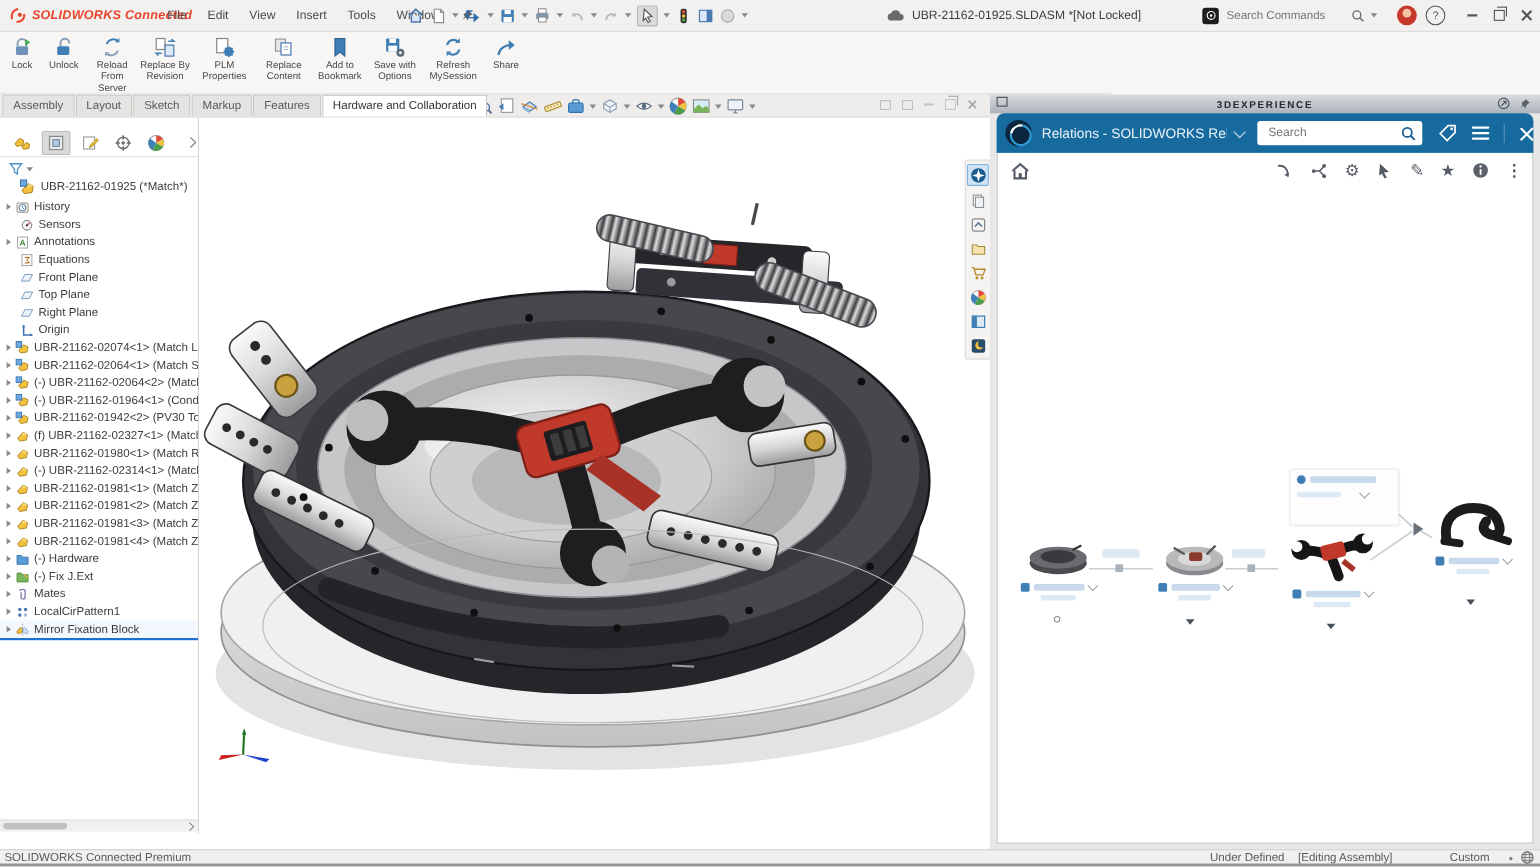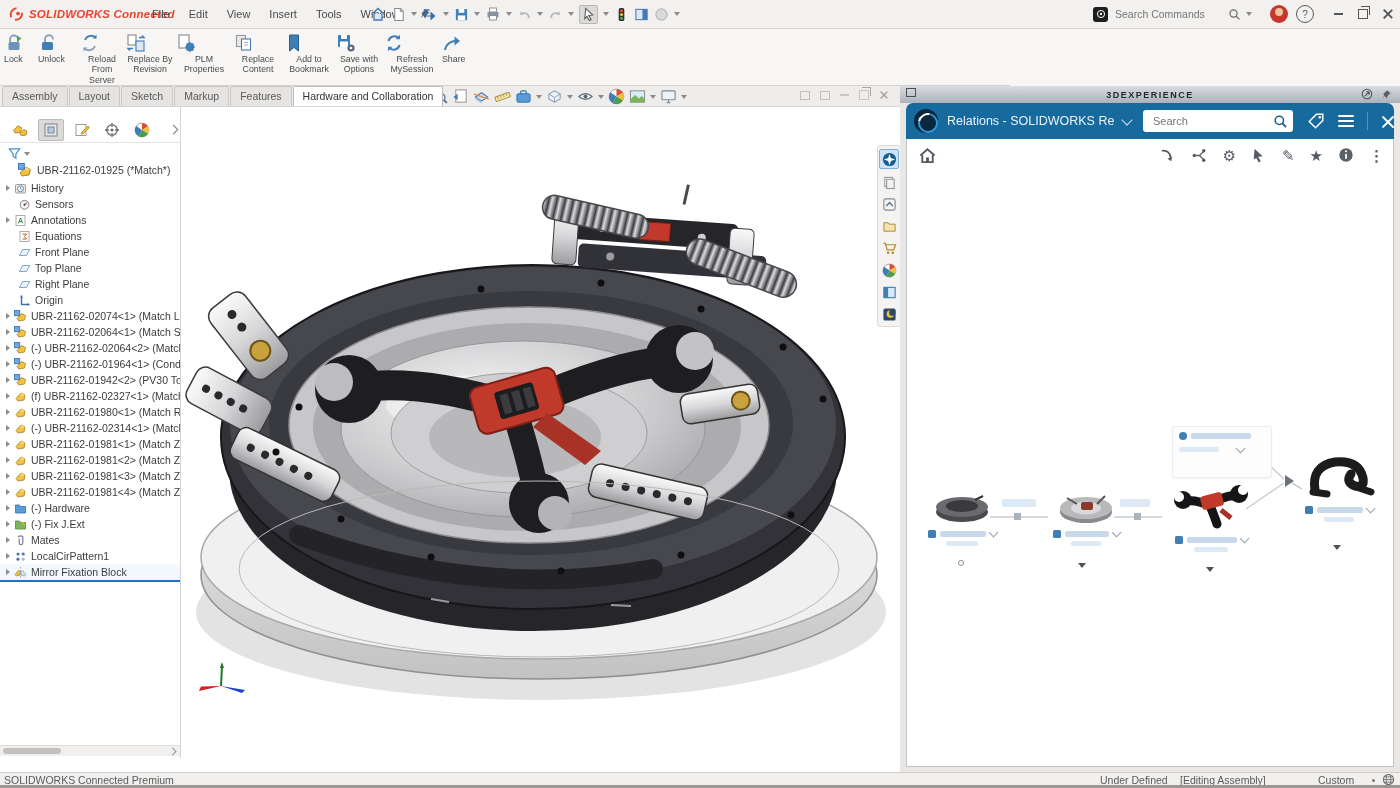--- a/index.html
+++ b/index.html
@@ -25,21 +25,21 @@
   .winctl{position:absolute;top:0;height:28px;display:flex;align-items:center;}
   .minbar{width:9px;height:1.6px;background:#555;}
   .restsq{width:8px;height:8px;border:1.4px solid #555;position:relative;}
   .restsq::before{content:"";position:absolute;left:2px;top:-4px;width:8px;height:8px;border:1.4px solid #555;border-bottom:none;border-left:none;}
   .closex{position:relative;width:10px;height:10px;}
   .closex::before,.closex::after{content:"";position:absolute;left:4px;top:-1px;width:1.6px;height:12px;background:#555;}
   .closex::before{transform:rotate(45deg);} .closex::after{transform:rotate(-45deg);}
   
   .ribbon{position:absolute;left:0;top:29px;width:1400px;height:57px;background:#f7f6f5;}
   .rib-group{position:absolute;left:4px;top:1px;display:flex;gap:2px;}
-  .rbtn{display:flex;flex-direction:column;align-items:flex-start;padding-top:3px;border-radius:2px;}
+  .rbtn{display:flex;flex-direction:column;align-items:center;padding-top:3px;border-radius:2px;}
   .rbtn svg{display:block;margin-bottom:1px;}
   .rlabel{font-size:8.8px;line-height:1.18;color:#4a4a4a;text-align:center;}
   .rib-underline{position:absolute;left:0;top:56px;width:1010px;height:1px;background:#d5d3d1;}
   
   .tabrow{position:absolute;left:0;top:86px;width:900px;height:20px;background:#efedec;border-bottom:1px solid #d8d6d4;}
   .ctabs{position:absolute;left:2px;top:0;display:flex;height:20px;}
   .ctab{padding:0 9px;font-size:10.5px;line-height:19px;color:#5a5a5a;background:#e6e4e2;border:1px solid #c9c7c5;border-bottom:none;border-radius:2px 2px 0 0;margin-right:1px;}
   .ctab.active{background:#fff;color:#333;border-color:#bdbbb9;position:relative;z-index:2;}
   .hud{position:absolute;left:410px;top:88px;display:flex;align-items:center;gap:4px;}
   .hud svg{display:block;}
@@ -513,20 +513,26 @@
           <use href="#q-stoplight"></use>
         </svg>
       <svg width="15" height="15">
           <use href="#q-panel"></use>
         </svg>
       <svg width="15" height="15">
           <use href="#q-sphere"></use>
         </svg>
         <span class="caret"></span>
     </div>
+    <div class="doctitle">
+      <svg width="17" height="11">
+          <use href="#ic-cloud"></use>
+        </svg>
+      <span>UBR-21162-01925.SLDASM *[Not Locked]</span>
+    </div>
     <div class="cmdsearch">
       <span class="darksq">
         <svg width="10" height="10" viewBox="0 0 14 14">
             <circle cx="7" cy="7" r="5" fill="none" stroke="#fff" stroke-width="1.4"></circle>
             <circle cx="7" cy="7" r="1.6" fill="#fff"></circle>
           </svg>
       </span>
       <input placeholder="Search Commands" style="">
       <svg width="13" height="13">
           <use href="#p-mag-g"></use>

